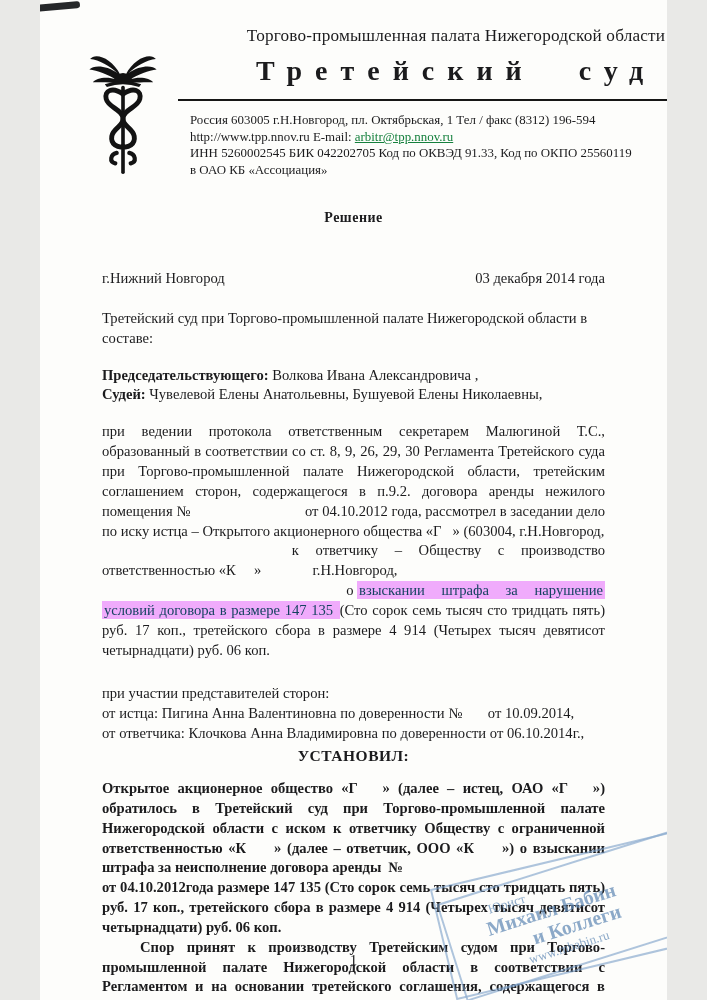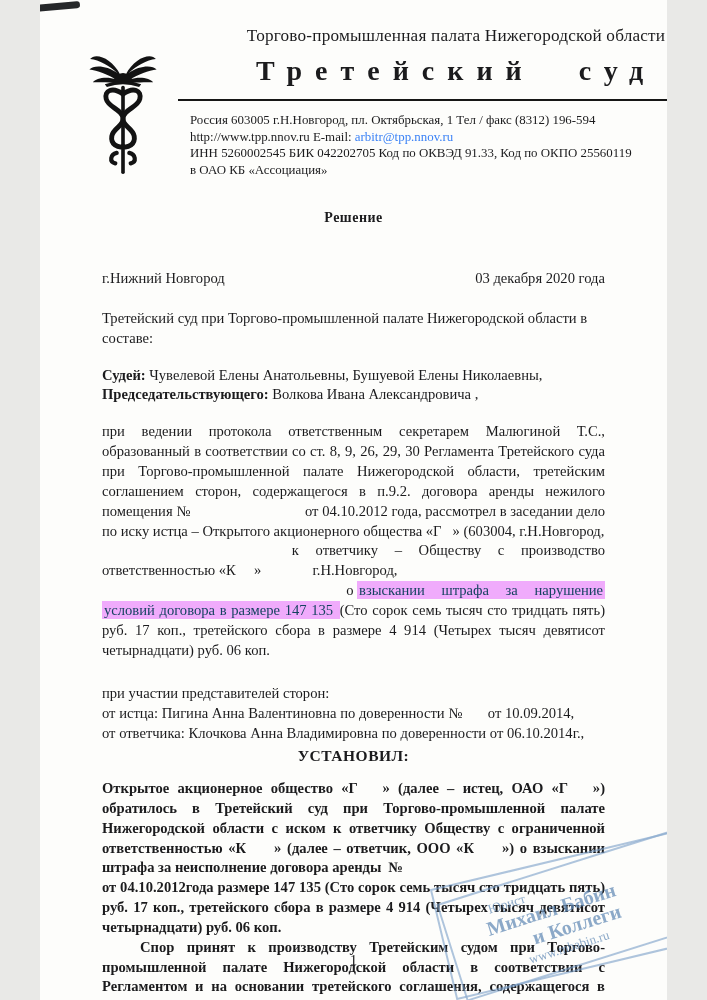--- a/index.html
+++ b/index.html
@@ -26,21 +26,21 @@
   .logo{position:absolute;left:-14px;top:22px;width:70px;height:148px;}
   .header-right{margin-left:76px;width:556px;}
   .org-name{text-align:center;font-size:17.2px;letter-spacing:.2px;white-space:nowrap;}
   .court-name{
     text-align:center;font-size:28px;font-weight:bold;
     letter-spacing:13px;word-spacing:24px;margin-top:5px;
     padding-bottom:9px;border-bottom:2.5px solid #161616;white-space:nowrap;
   }
   .contact{margin-top:11px;padding-left:12px;font-size:12.9px;line-height:1.27;}
   .contact div{white-space:nowrap;}
-  .email-link{color:#3b82f6;}
+  .email-link{text-decoration:underline;color:#15803d;}
   
   .doc-title{margin-top:30px;text-align:center;font-weight:bold;font-size:14px;letter-spacing:.5px;}
   .meta-row{margin-top:42px;display:flex;justify-content:space-between;}
   .intro-line{margin-top:20px;}
   .composition{margin-top:17px;}
   .b{font-weight:bold;}
   .just{text-align:justify;}
   .line-right{text-align:right;}
   .para1{margin-top:17px;}
   .wide{word-spacing:13px;}
@@ -113,28 +113,28 @@
         <div>ИНН 5260002545 БИК 042202705 Код по ОКВЭД 91.33, Код по ОКПО 25560119</div>
         <div>в ОАО КБ «Ассоциация»</div>
       </div>
     </div>
   </div>
 
   <div class="doc-title">Решение</div>
 
   <div class="meta-row">
     <span>г.Нижний Новгород</span>
-    <span>03 декабря 2020 года</span>
+    <span>03 декабря 2014 года</span>
   </div>
 
   <div class="intro-line">Третейский суд при Торгово-промышленной палате Нижегородской области в составе:</div>
 
   <div class="composition">
+    <div><span class="b">Председательствующего:</span><span> Волкова Ивана Александровича ,</span></div>
     <div><span class="b">Судей:</span><span> Чувелевой Елены Анатольевны, Бушуевой Елены Николаевны,</span></div>
-    <div><span class="b">Председательствующего:</span><span> Волкова Ивана Александровича ,</span></div>
   </div>
 
   <div class="para1">
     <div class="just">при ведении протокола ответственным секретарем Малюгиной Т.С., образованный в соответствии со ст. 8, 9, 26, 29, 30 Регламента Третейского суда при Торгово-промышленной палате Нижегородской области, третейским соглашением сторон, содержащегося в п.9.2. договора аренды нежилого помещения №&nbsp;&nbsp;&nbsp;&nbsp;&nbsp;&nbsp;&nbsp;&nbsp;&nbsp;&nbsp;&nbsp;&nbsp;&nbsp;&nbsp;&nbsp;&nbsp;&nbsp;&nbsp;&nbsp;&nbsp;&nbsp;&nbsp;&nbsp;&nbsp;&nbsp;&nbsp;&nbsp;&nbsp;&nbsp;&nbsp; от 04.10.2012 года, рассмотрел в заседании дело по иску истца – Открытого акционерного общества «Г&nbsp;&nbsp;&nbsp;» (603004, г.Н.Новгород,</div>
     <div class="line-right wide">к ответчику – Обществу с производство</div>
     <div>ответственностью «К&nbsp;&nbsp;&nbsp;&nbsp;&nbsp;»&nbsp;&nbsp;&nbsp;&nbsp;&nbsp;&nbsp;&nbsp;&nbsp;&nbsp;&nbsp;&nbsp;&nbsp;&nbsp;&nbsp;г.Н.Новгород,</div>
     <div class="line-right"><span>о </span><span class="hl wide">взыскании штрафа за нарушение</span></div>
     <div class="just"><span class="hl">условий договора в размере 147 135 </span><span>(Сто сорок семь тысяч сто тридцать пять) руб. 17 коп., третейского сбора в размере 4 914 (Четырех тысяч девятисот четырнадцати) руб. 06 коп.</span></div>
   </div>
 

